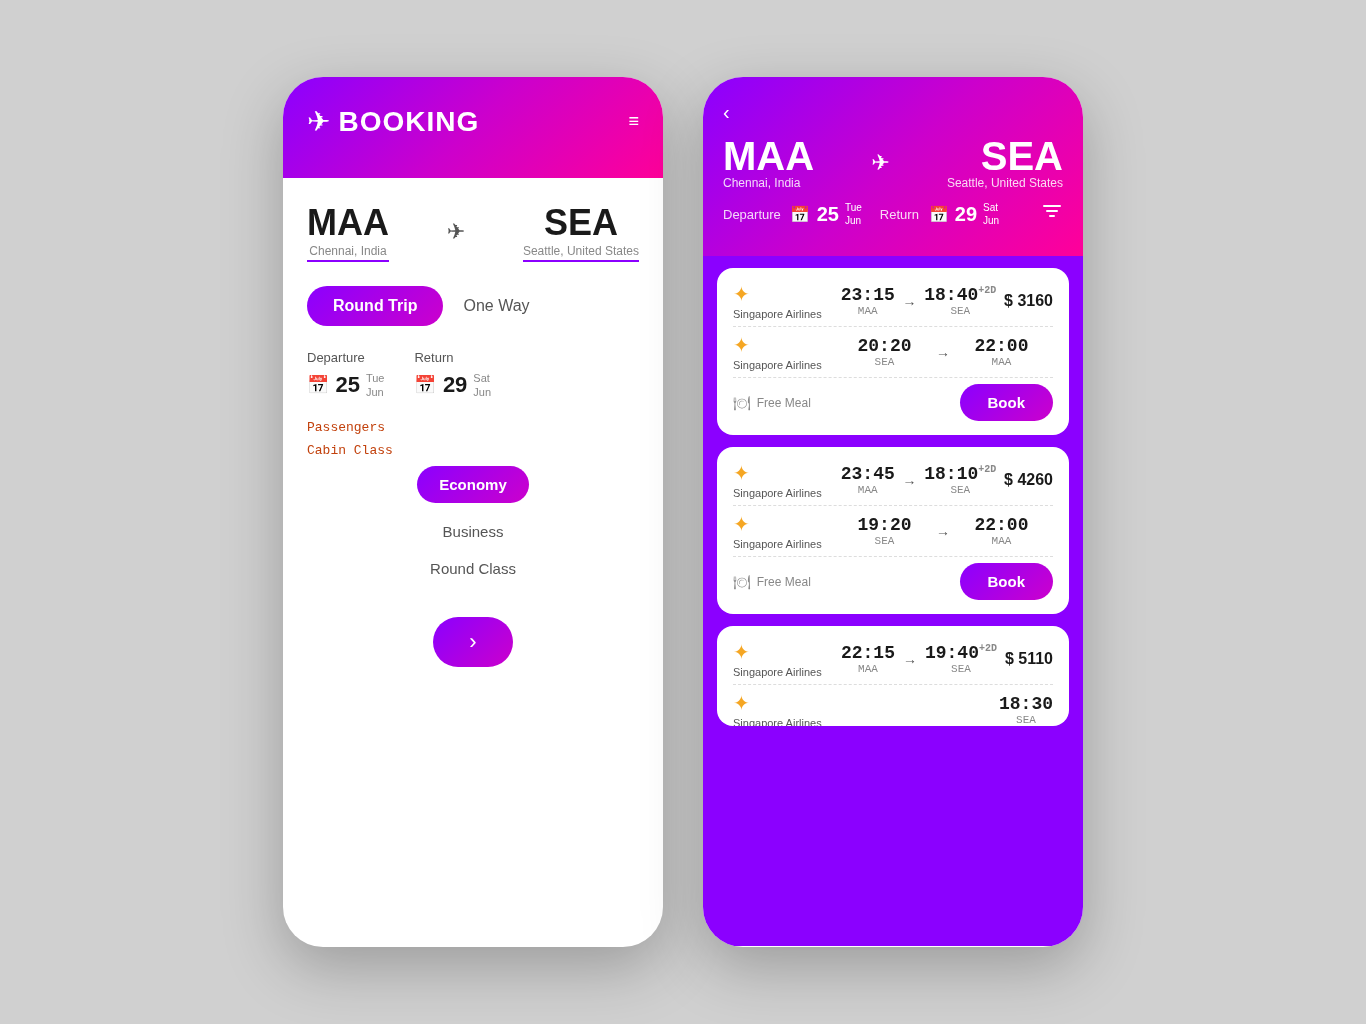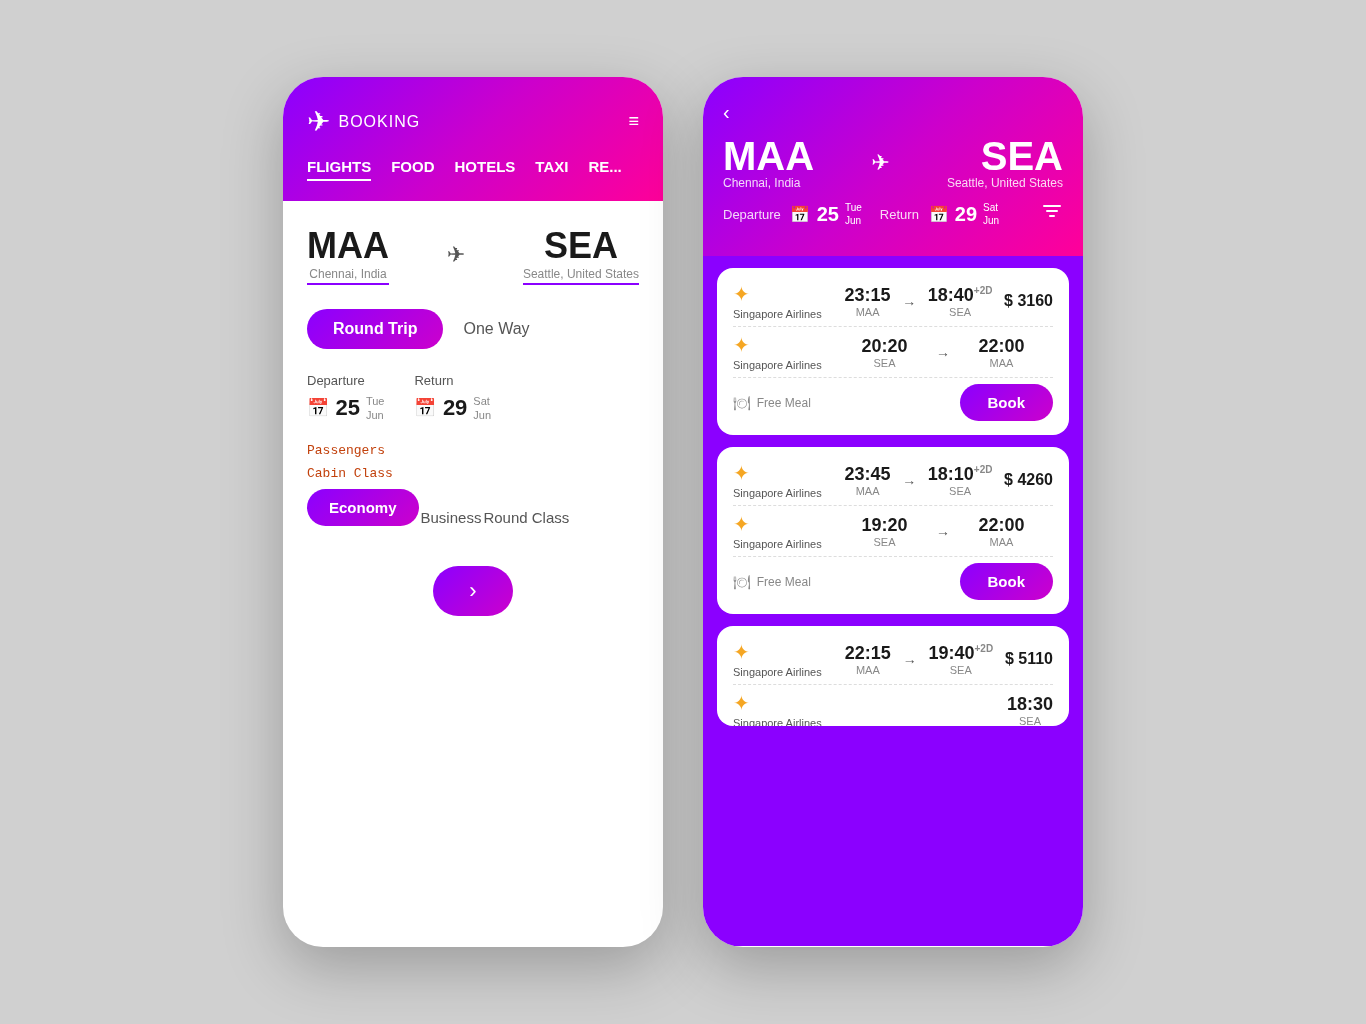--- a/index.html
+++ b/index.html
@@ -39,22 +39,22 @@
       align-items: center;
       margin-bottom: 20px;
     }
     .logo-area {
       display: flex;
       align-items: center;
       gap: 8px;
     }
     .logo-text {
       color: white;
-      font-size: 16px;
-      font-weight: normal;
+      font-size: 28px;
+      font-weight: bold;
       letter-spacing: 1px;
     }
     .plane-logo {
       color: white;
       font-size: 28px;
     }
     .hamburger {
       color: white;
       font-size: 18px;
       cursor: pointer;
@@ -190,23 +190,24 @@
       color: white;
       font-size: 14px;
       cursor: pointer;
       display: flex;
       align-items: center;
       justify-content: center;
     }
 
     .cabin-row {
       display: flex;
-      align-items: flex-end;
-      gap: 2px;
+      align-items: center;
+      gap: 20px;
       margin-bottom: 40px;
+      flex-direction: column;
     }
     .btn-cabin-active {
       background: linear-gradient(135deg, #8B00FF, #CC00CC);
       color: white;
       border: none;
       border-radius: 30px;
       padding: 10px 22px;
       font-size: 15px;
       font-weight: bold;
       cursor: pointer;
@@ -348,20 +349,21 @@
       font-size: 20px;
       margin-bottom: 2px;
     }
     .airline-name {
       font-size: 11px;
       color: #555;
       white-space: nowrap;
     }
     .time-info {
       text-align: center;
+      font-family: Liberation Mono, monospace;
     }
     .time-main {
       font-size: 18px;
       font-weight: 900;
       color: #1a1a1a;
     }
     .airport-code {
       font-size: 11px;
       color: #888;
       text-align: center;
@@ -414,27 +416,20 @@
 <body>
 
 <div class="phone phone-left">
   <div class="header">
     <div class="header-top">
       <div class="logo-area">
         <span class="plane-logo">✈</span>
         <span class="logo-text">BOOKING</span>
       </div>
       <span class="hamburger">≡</span>
-    </div>
-    <div class="nav-tabs">
-      <span class="nav-tab active">FLIGHTS</span>
-      <span class="nav-tab">FOOD</span>
-      <span class="nav-tab">HOTELS</span>
-      <span class="nav-tab">TAXI</span>
-      <span class="nav-tab">RE...</span>
     </div>
   </div>
   <div class="body">
     <div class="route-display">
       <div class="route-city">
         <div class="route-code">MAA</div>
         <div class="route-name">Chennai, India</div>
       </div>
       <span class="plane-arrow">✈</span>
       <div class="route-city">

